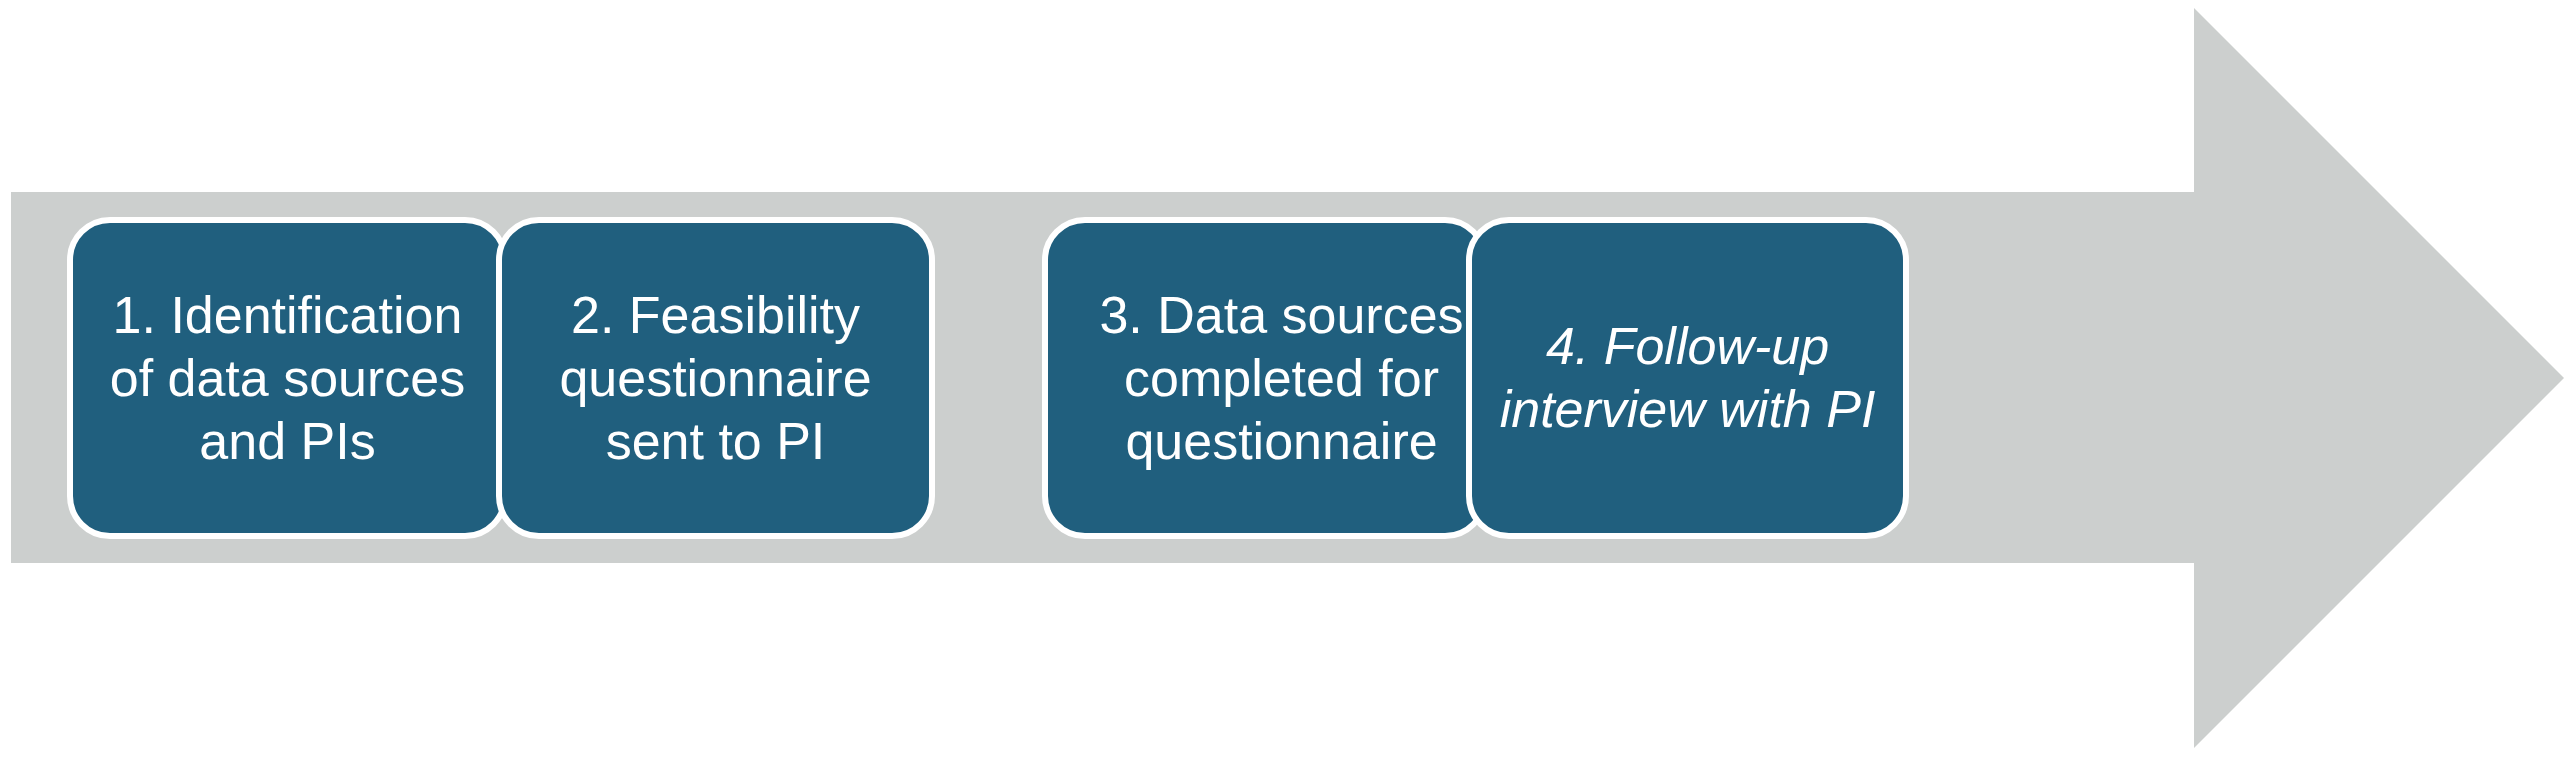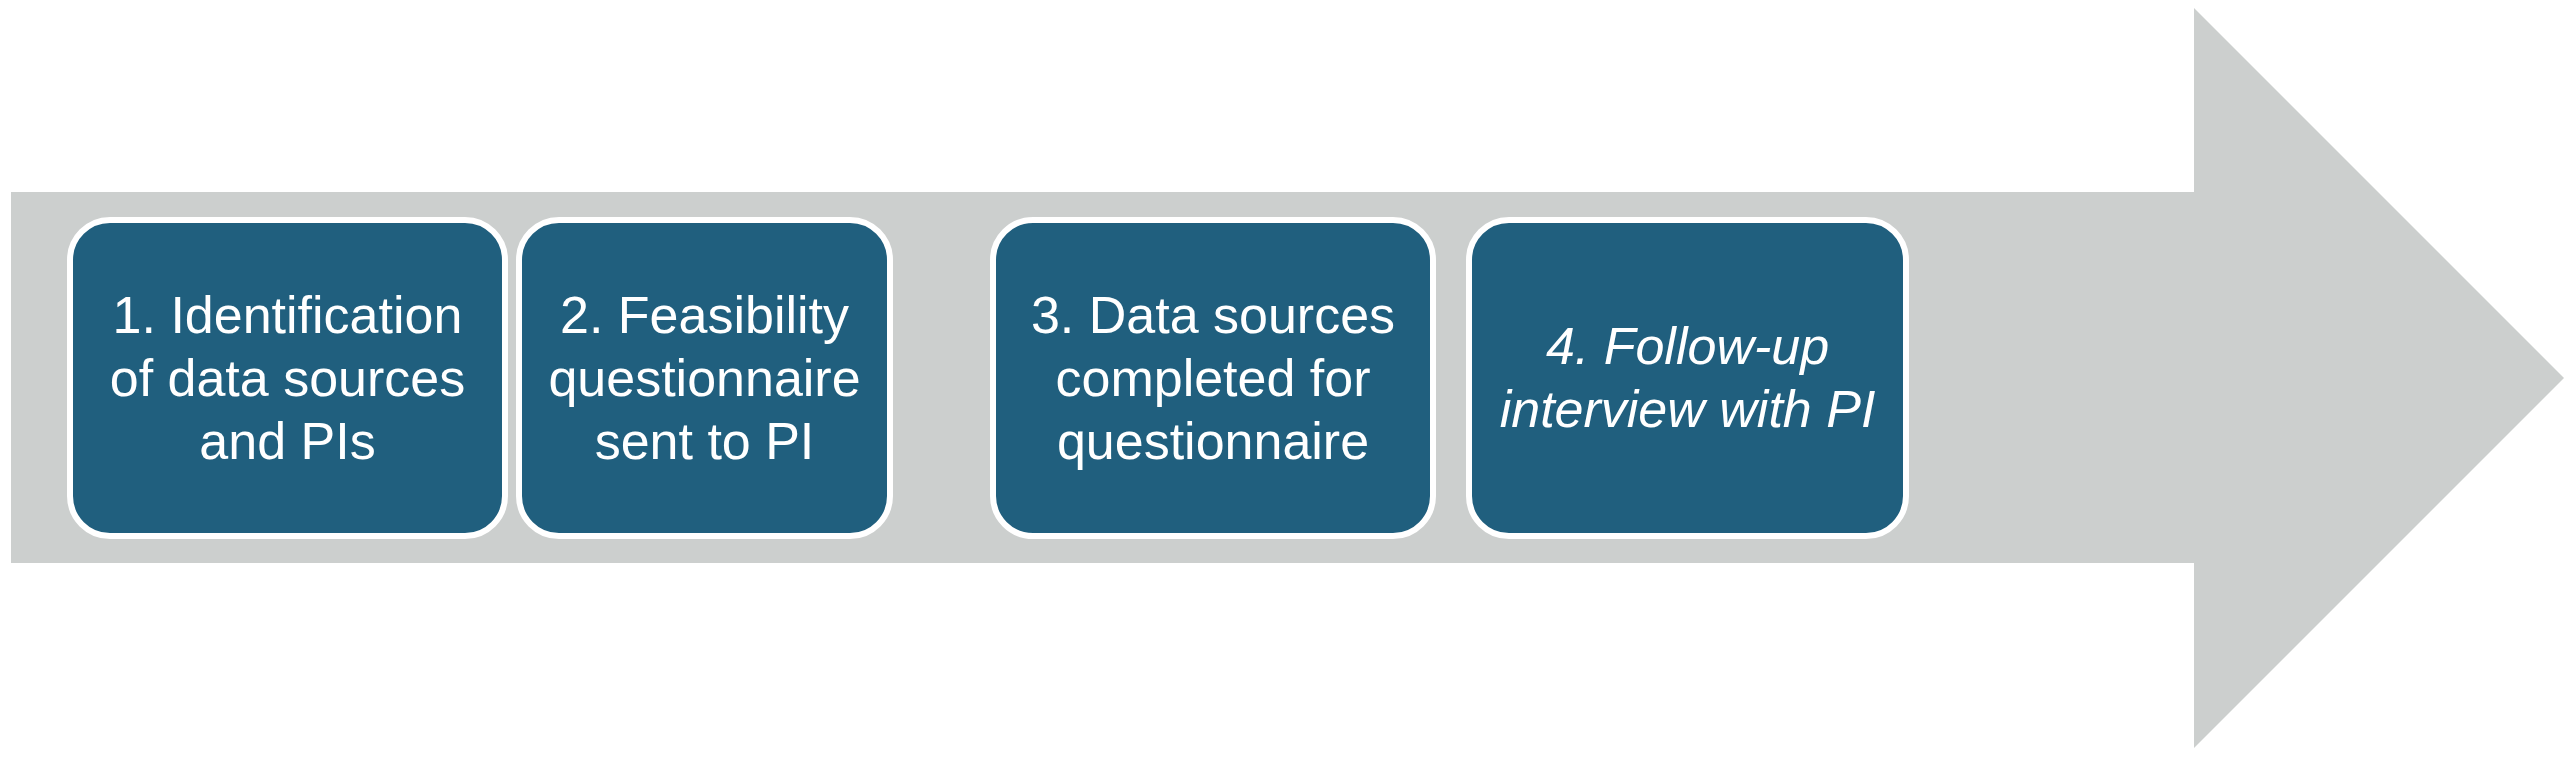--- a/index.html
+++ b/index.html
@@ -61,22 +61,22 @@
   }
   .step-label {
     white-space: pre-line;
     text-align: center;
     color: var(--color-text);
     font-size: 52px;
     line-height: 63px;
     font-weight: 400;
   }
   .box-1 { left: 41px;   width: 441px; margin-left: 26px; }
-  .box-2 { left: 516px;  width: 377px; justify-content: center; }
-  .box-3 { left: 990px; width: 446px; }
+  .box-2 { left: 496px;  width: 439px; justify-content: center; }
+  .box-3 { left: 1042px; width: 446px; justify-content: flex-end; }
   .box-4 { left: 1466px; width: 443px; font-style: italic; }
   .box-5 { left: 1939px; width: 544px; }
 </style>
 </head>
 <body>
 
 <div class="diagram">
   <div class="arrow-body"></div>
   <div class="arrow-head"></div>
 

